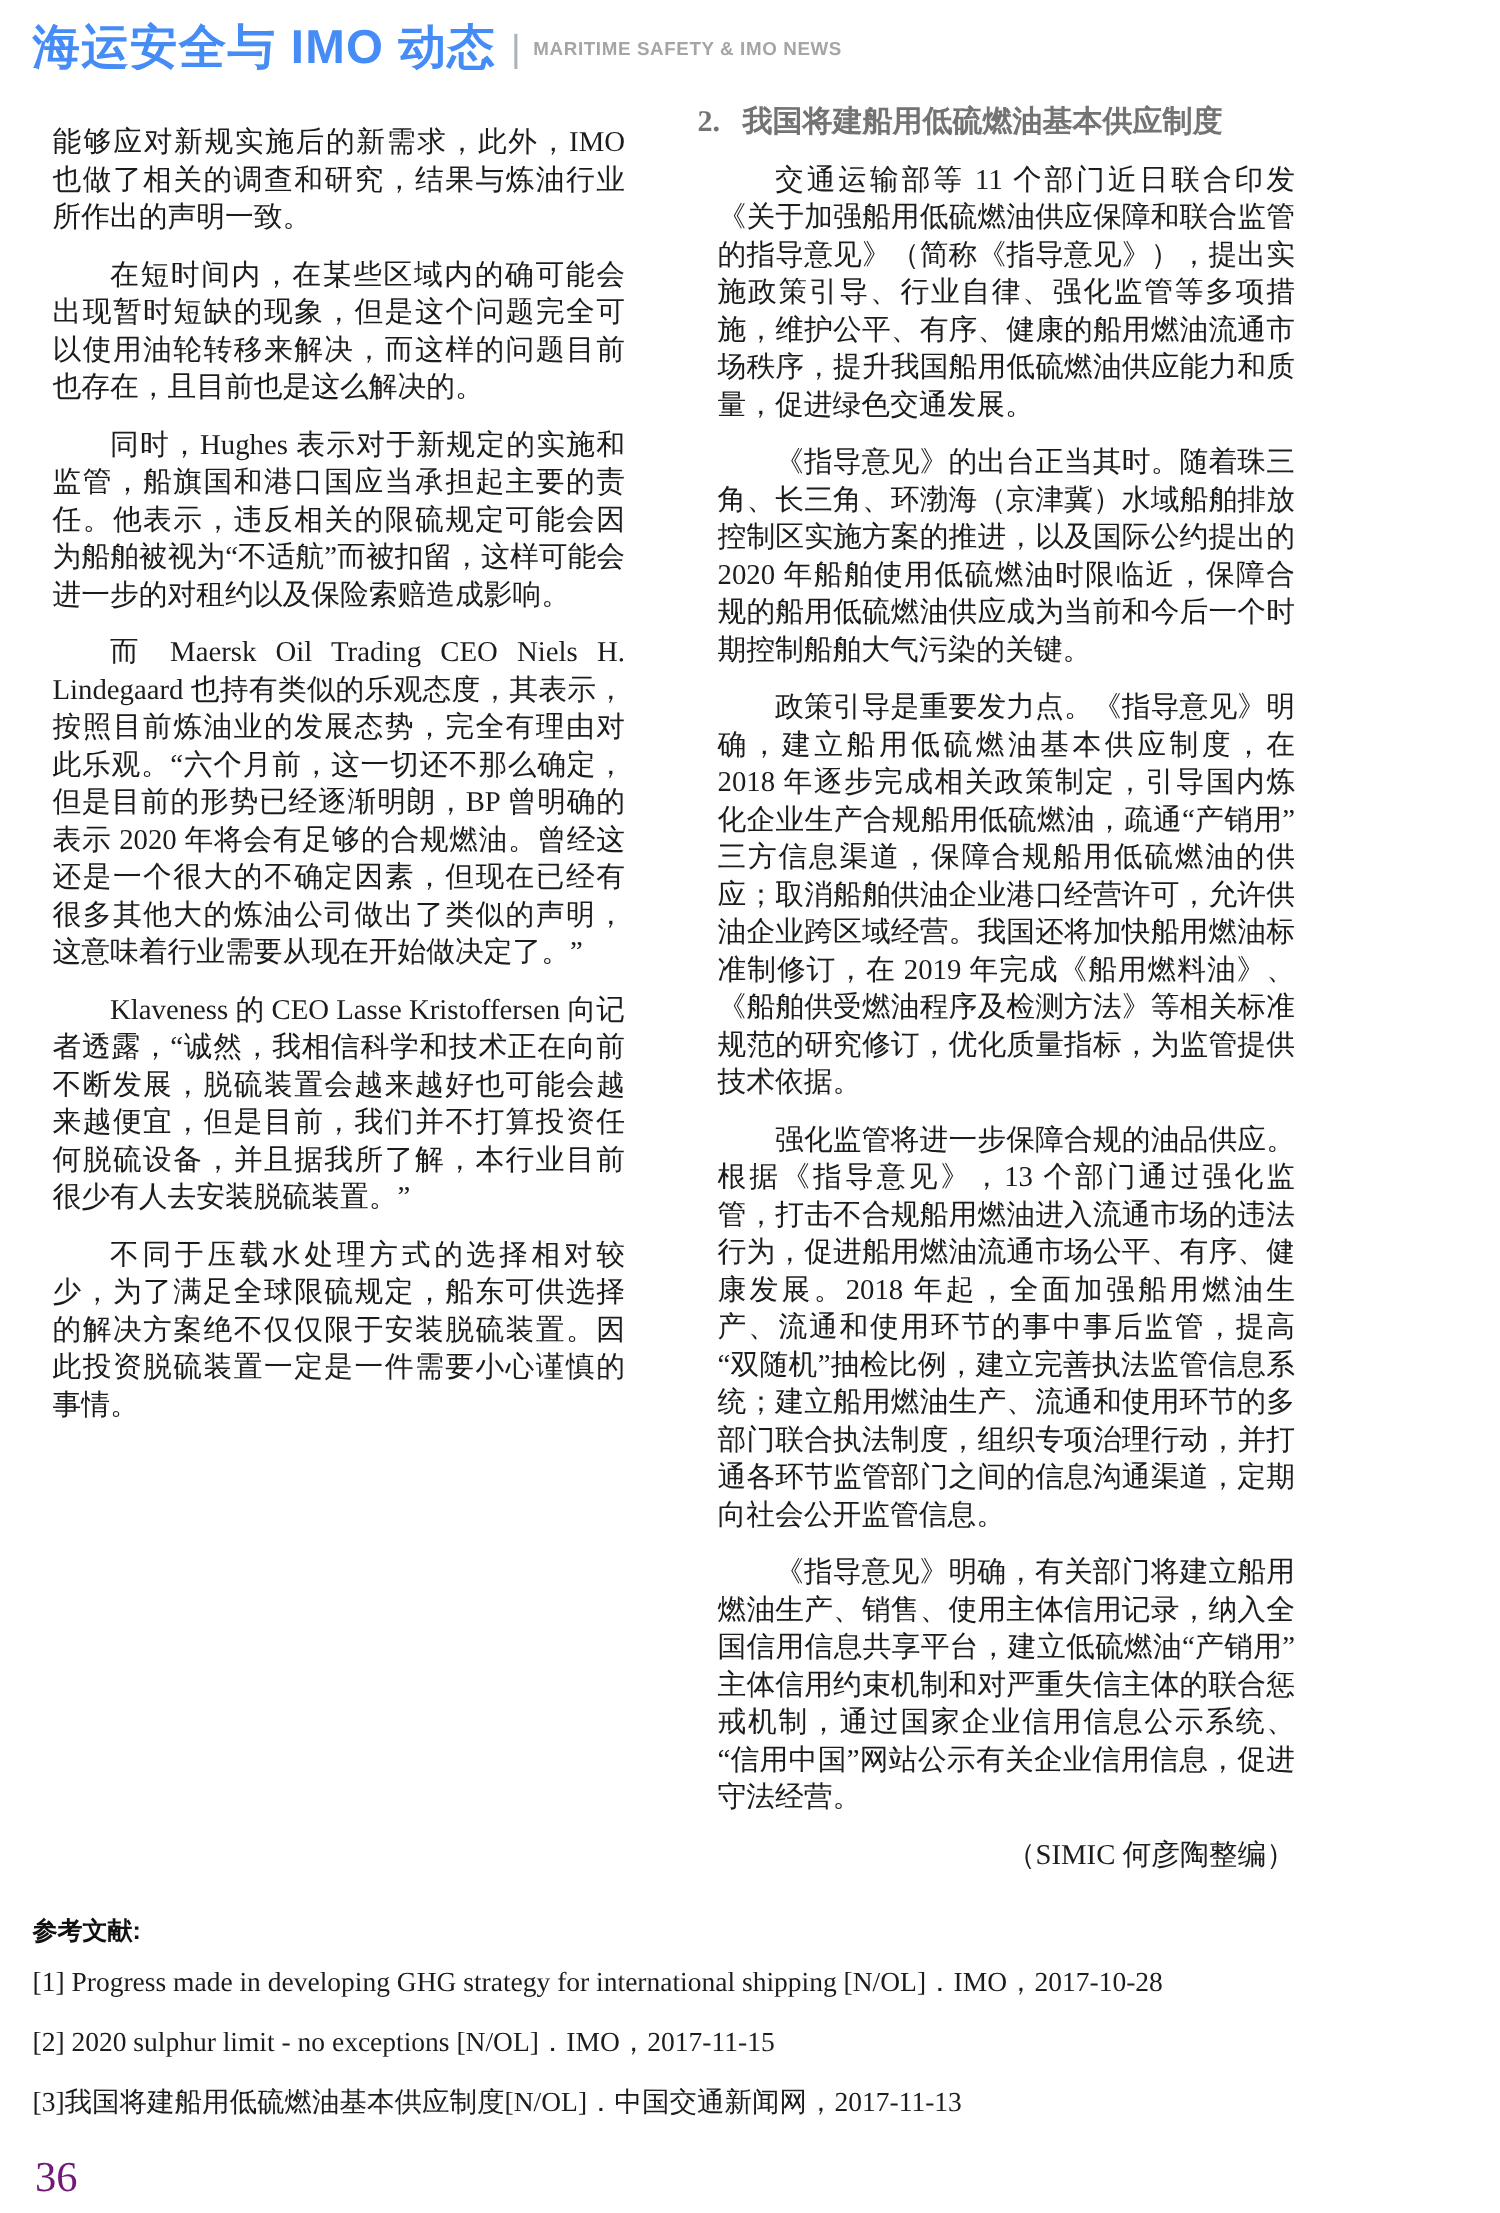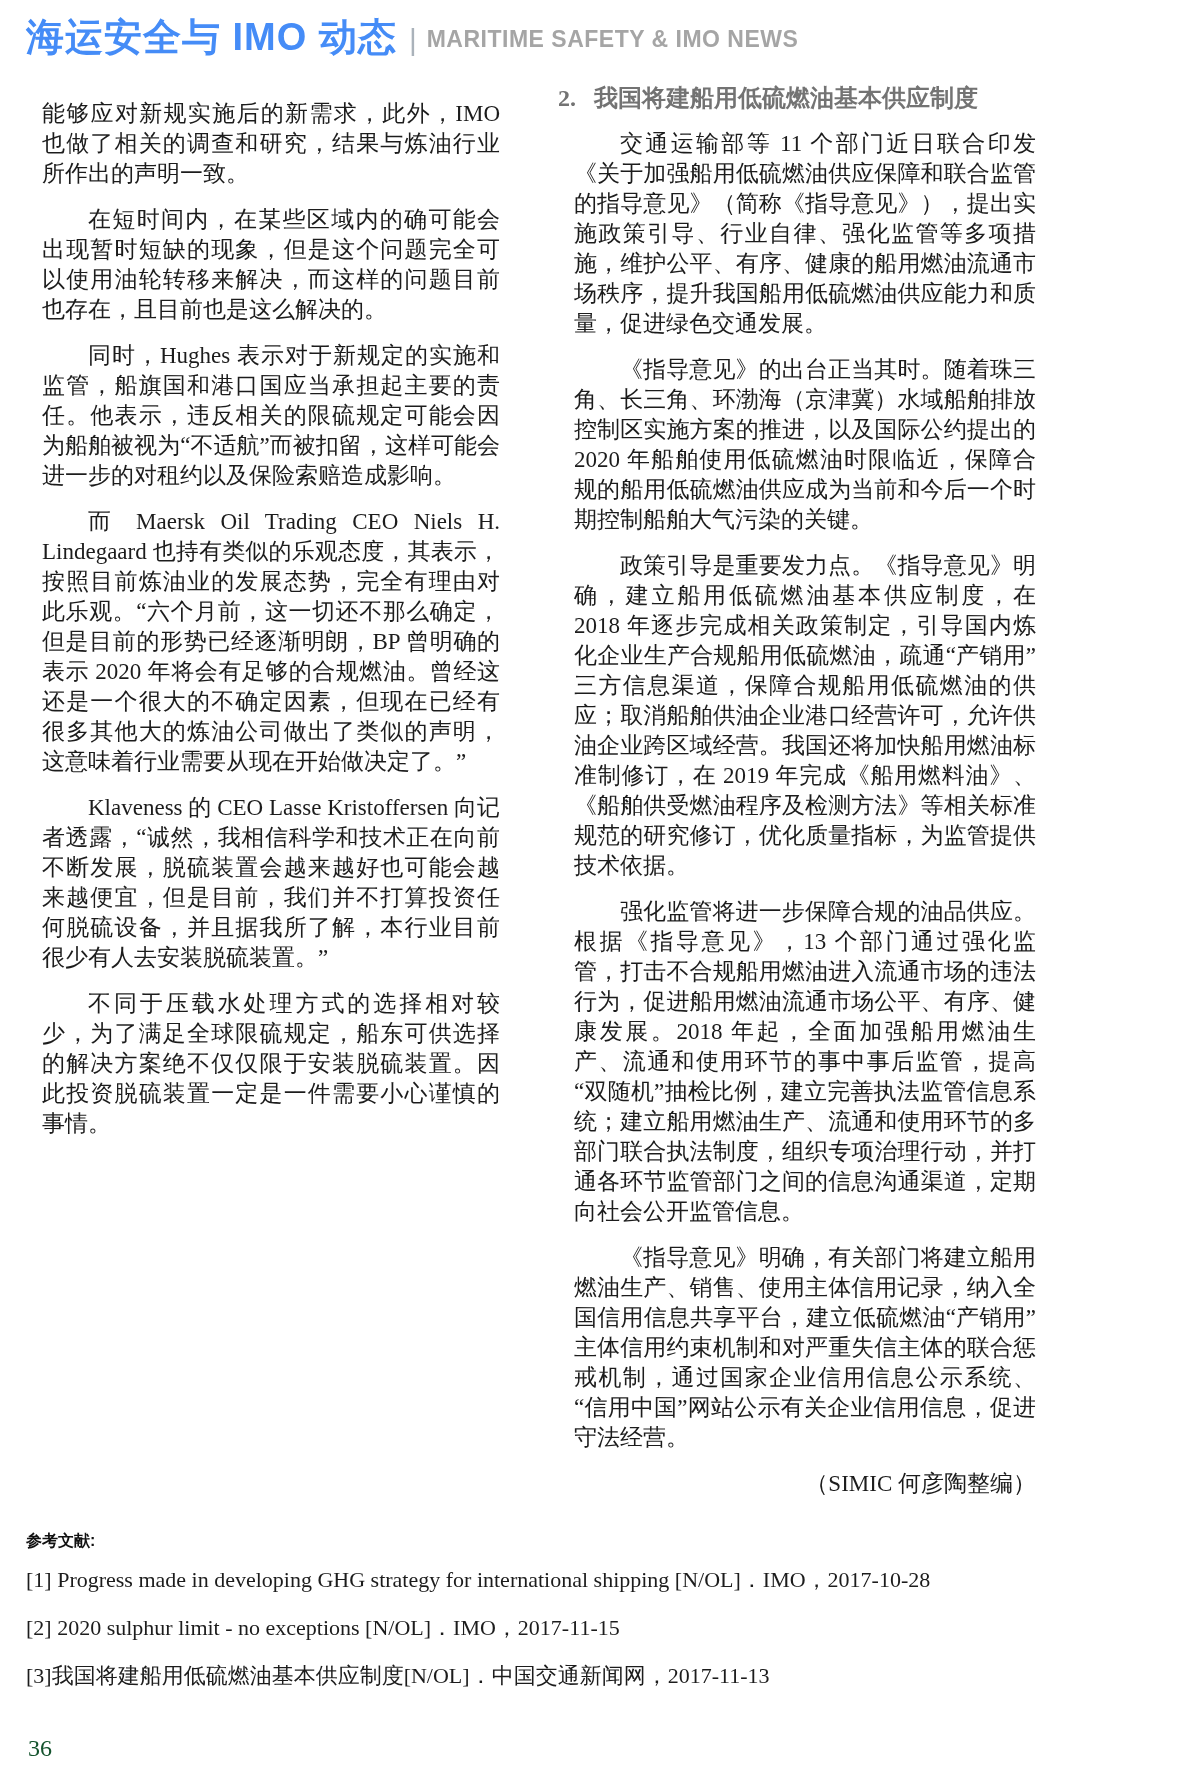--- a/index.html
+++ b/index.html
@@ -35,21 +35,21 @@
     font-size: 30px;
     color: #aab2ba;
     margin: 0 10px 0 12px;
     vertical-align: middle;
     position: relative;
     top: 2px;
   }
   .title-en {
     font-family: "Liberation Sans", "DejaVu Sans", sans-serif;
     font-weight: bold;
-    font-size: 23px;
+    font-size: 15px;
     color: #a5a5a5;
     letter-spacing: 0.5px;
     vertical-align: middle;
     position: relative;
     top: 2px;
   }
   
   .columns {
     display: flex;
     align-items: flex-start;
@@ -89,39 +89,39 @@
     margin-top: 2px !important;
   }
   
   .references {
     padding-left: 26px;
     margin-top: 16px;
     font-family: "Liberation Serif", "DejaVu Serif", serif;
   }
   .references-heading {
     font-family: "Liberation Sans", "DejaVu Sans", sans-serif;
-    font-size: 16px;
+    font-size: 20px;
     font-weight: bold;
     margin: 0 0 14px 0;
     color: #111111;
   }
   .reference-item {
     font-size: 22px;
     line-height: 28px;
     margin: 0 0 20px 0;
     color: #1c1c1c;
   }
   
   .page-number {
     position: absolute;
     left: 28px;
     bottom: 8px;
     font-family: "Liberation Serif", "DejaVu Serif", serif;
-    font-size: 24px;
-    color: #14532d;
+    font-size: 34px;
+    color: #701a75;
   }
 </style>
 </head>
 <body>
 
 <div class="page">
 
   <header class="page-header">
     <span class="title-cn">海运安全与 IMO 动态</span><span class="title-sep">|</span><span class="title-en">MARITIME SAFETY &amp; IMO NEWS</span>
   </header>

